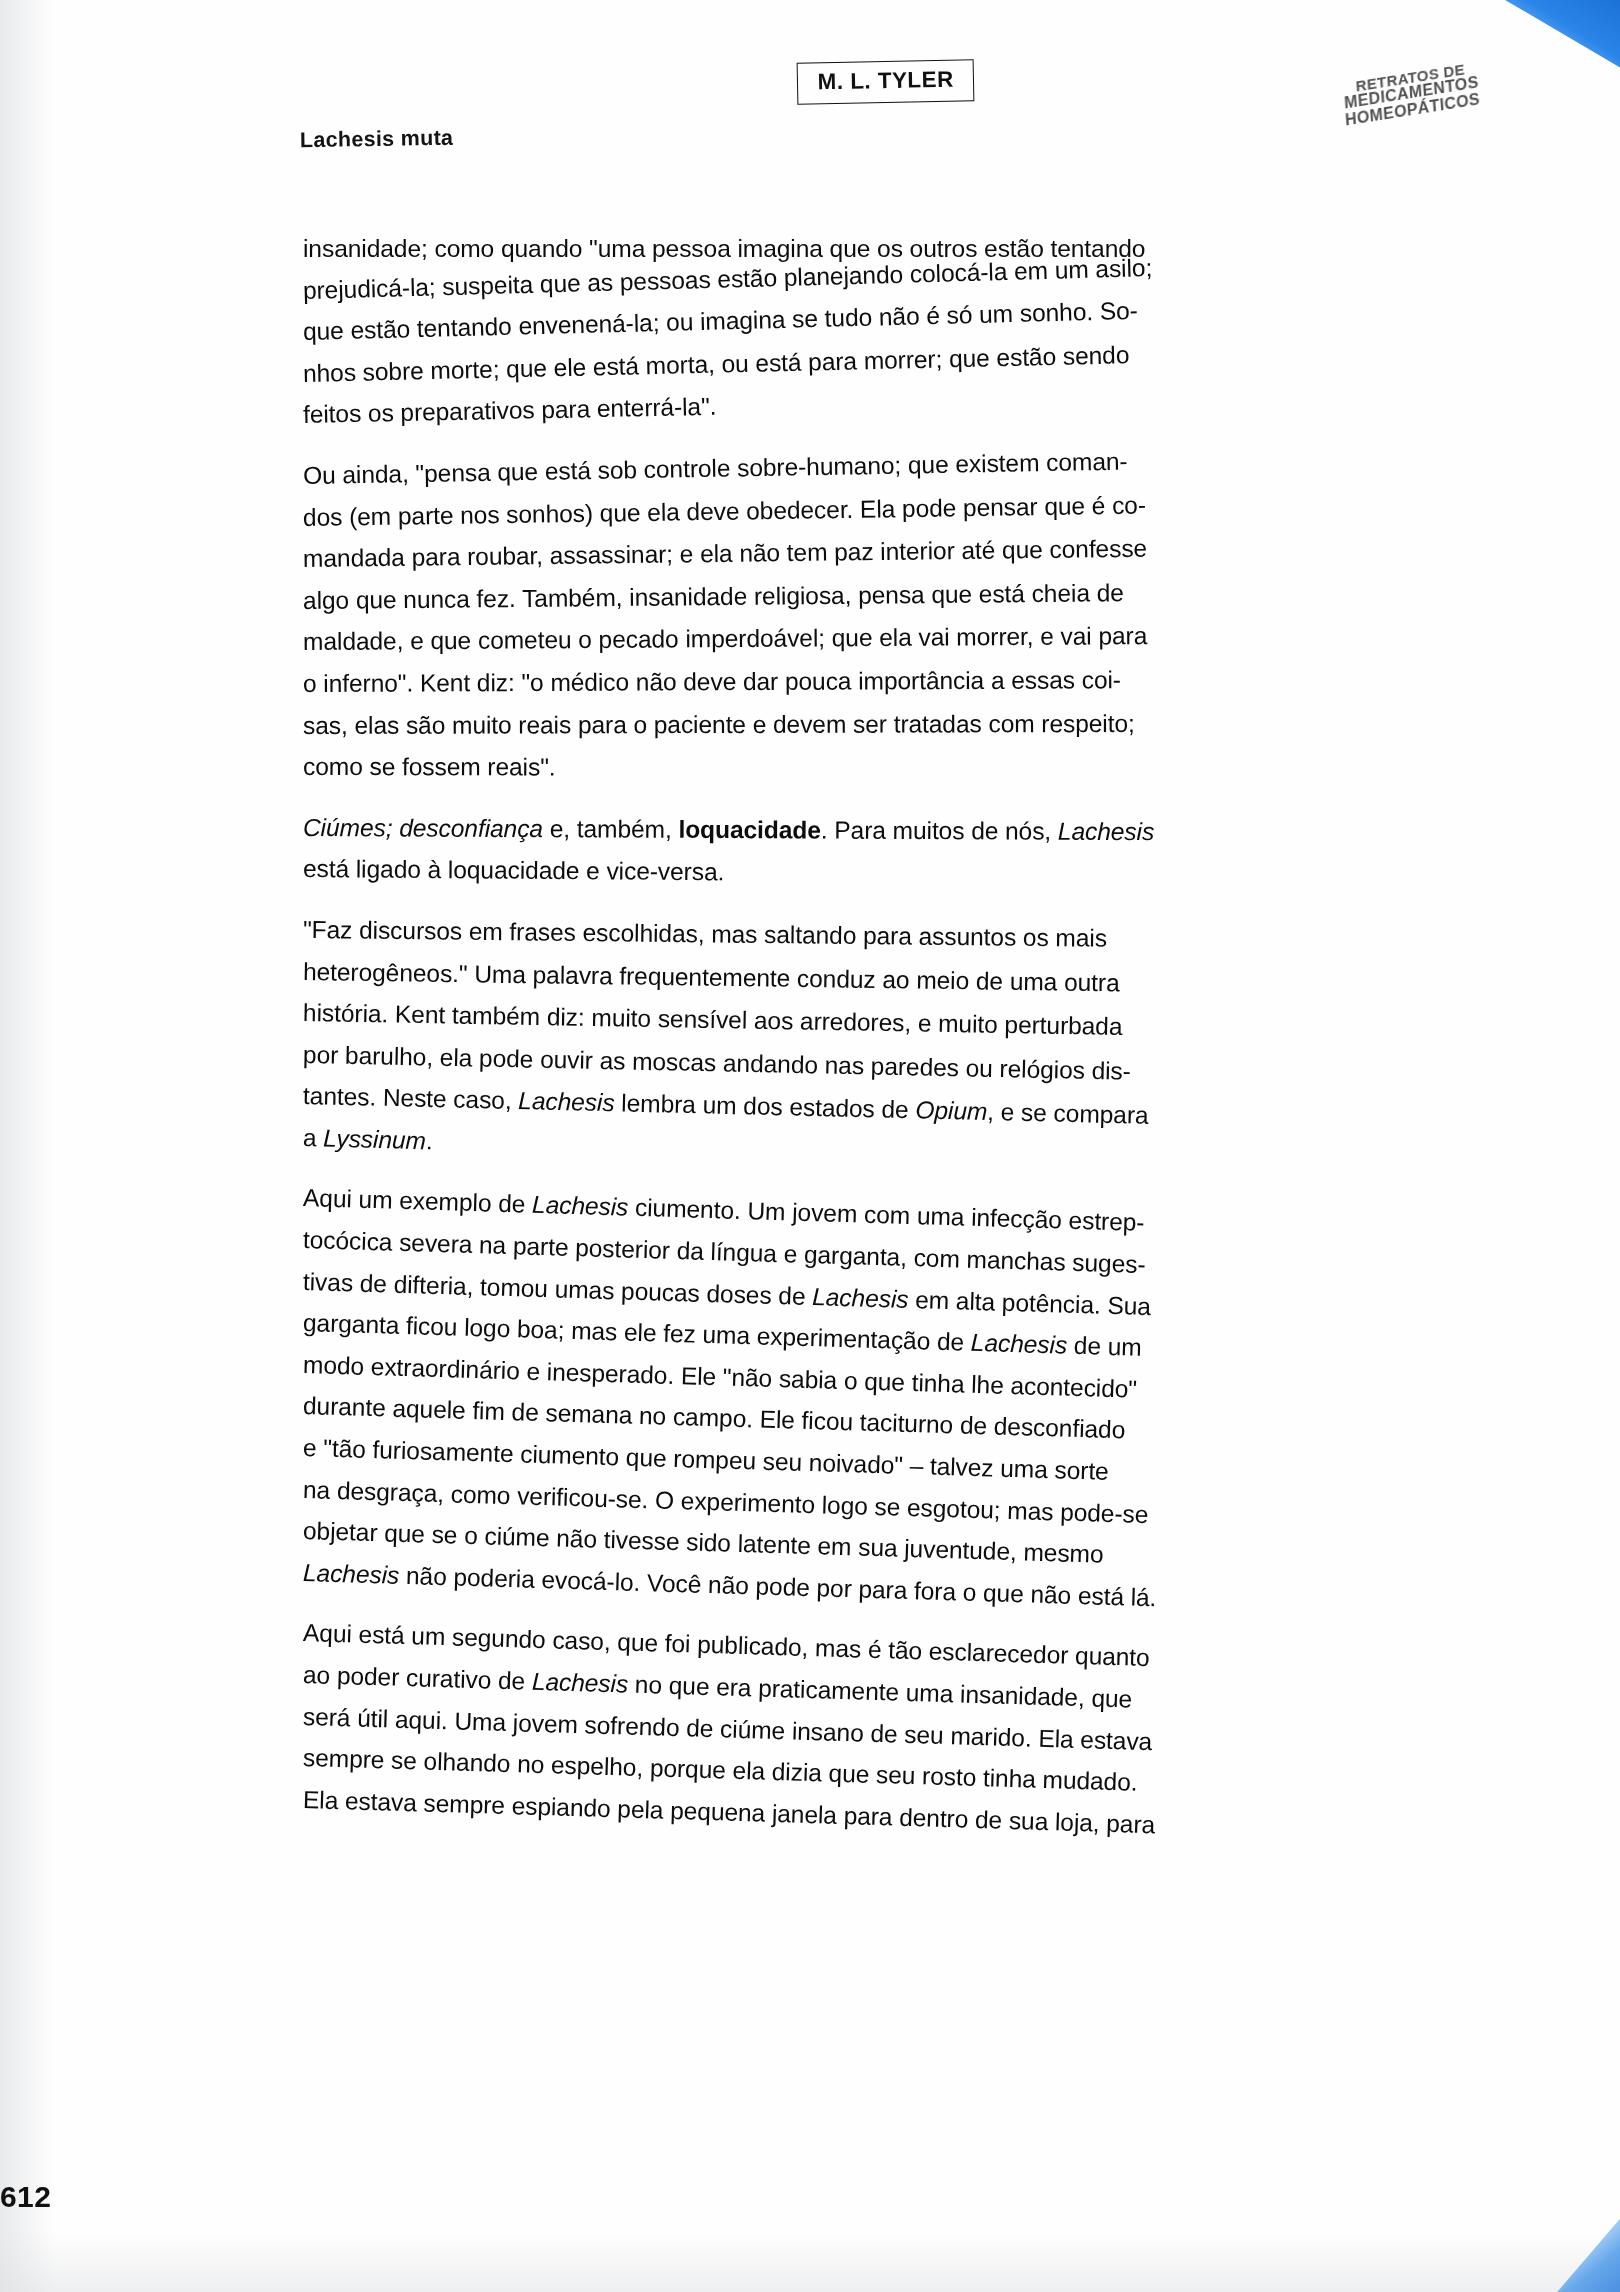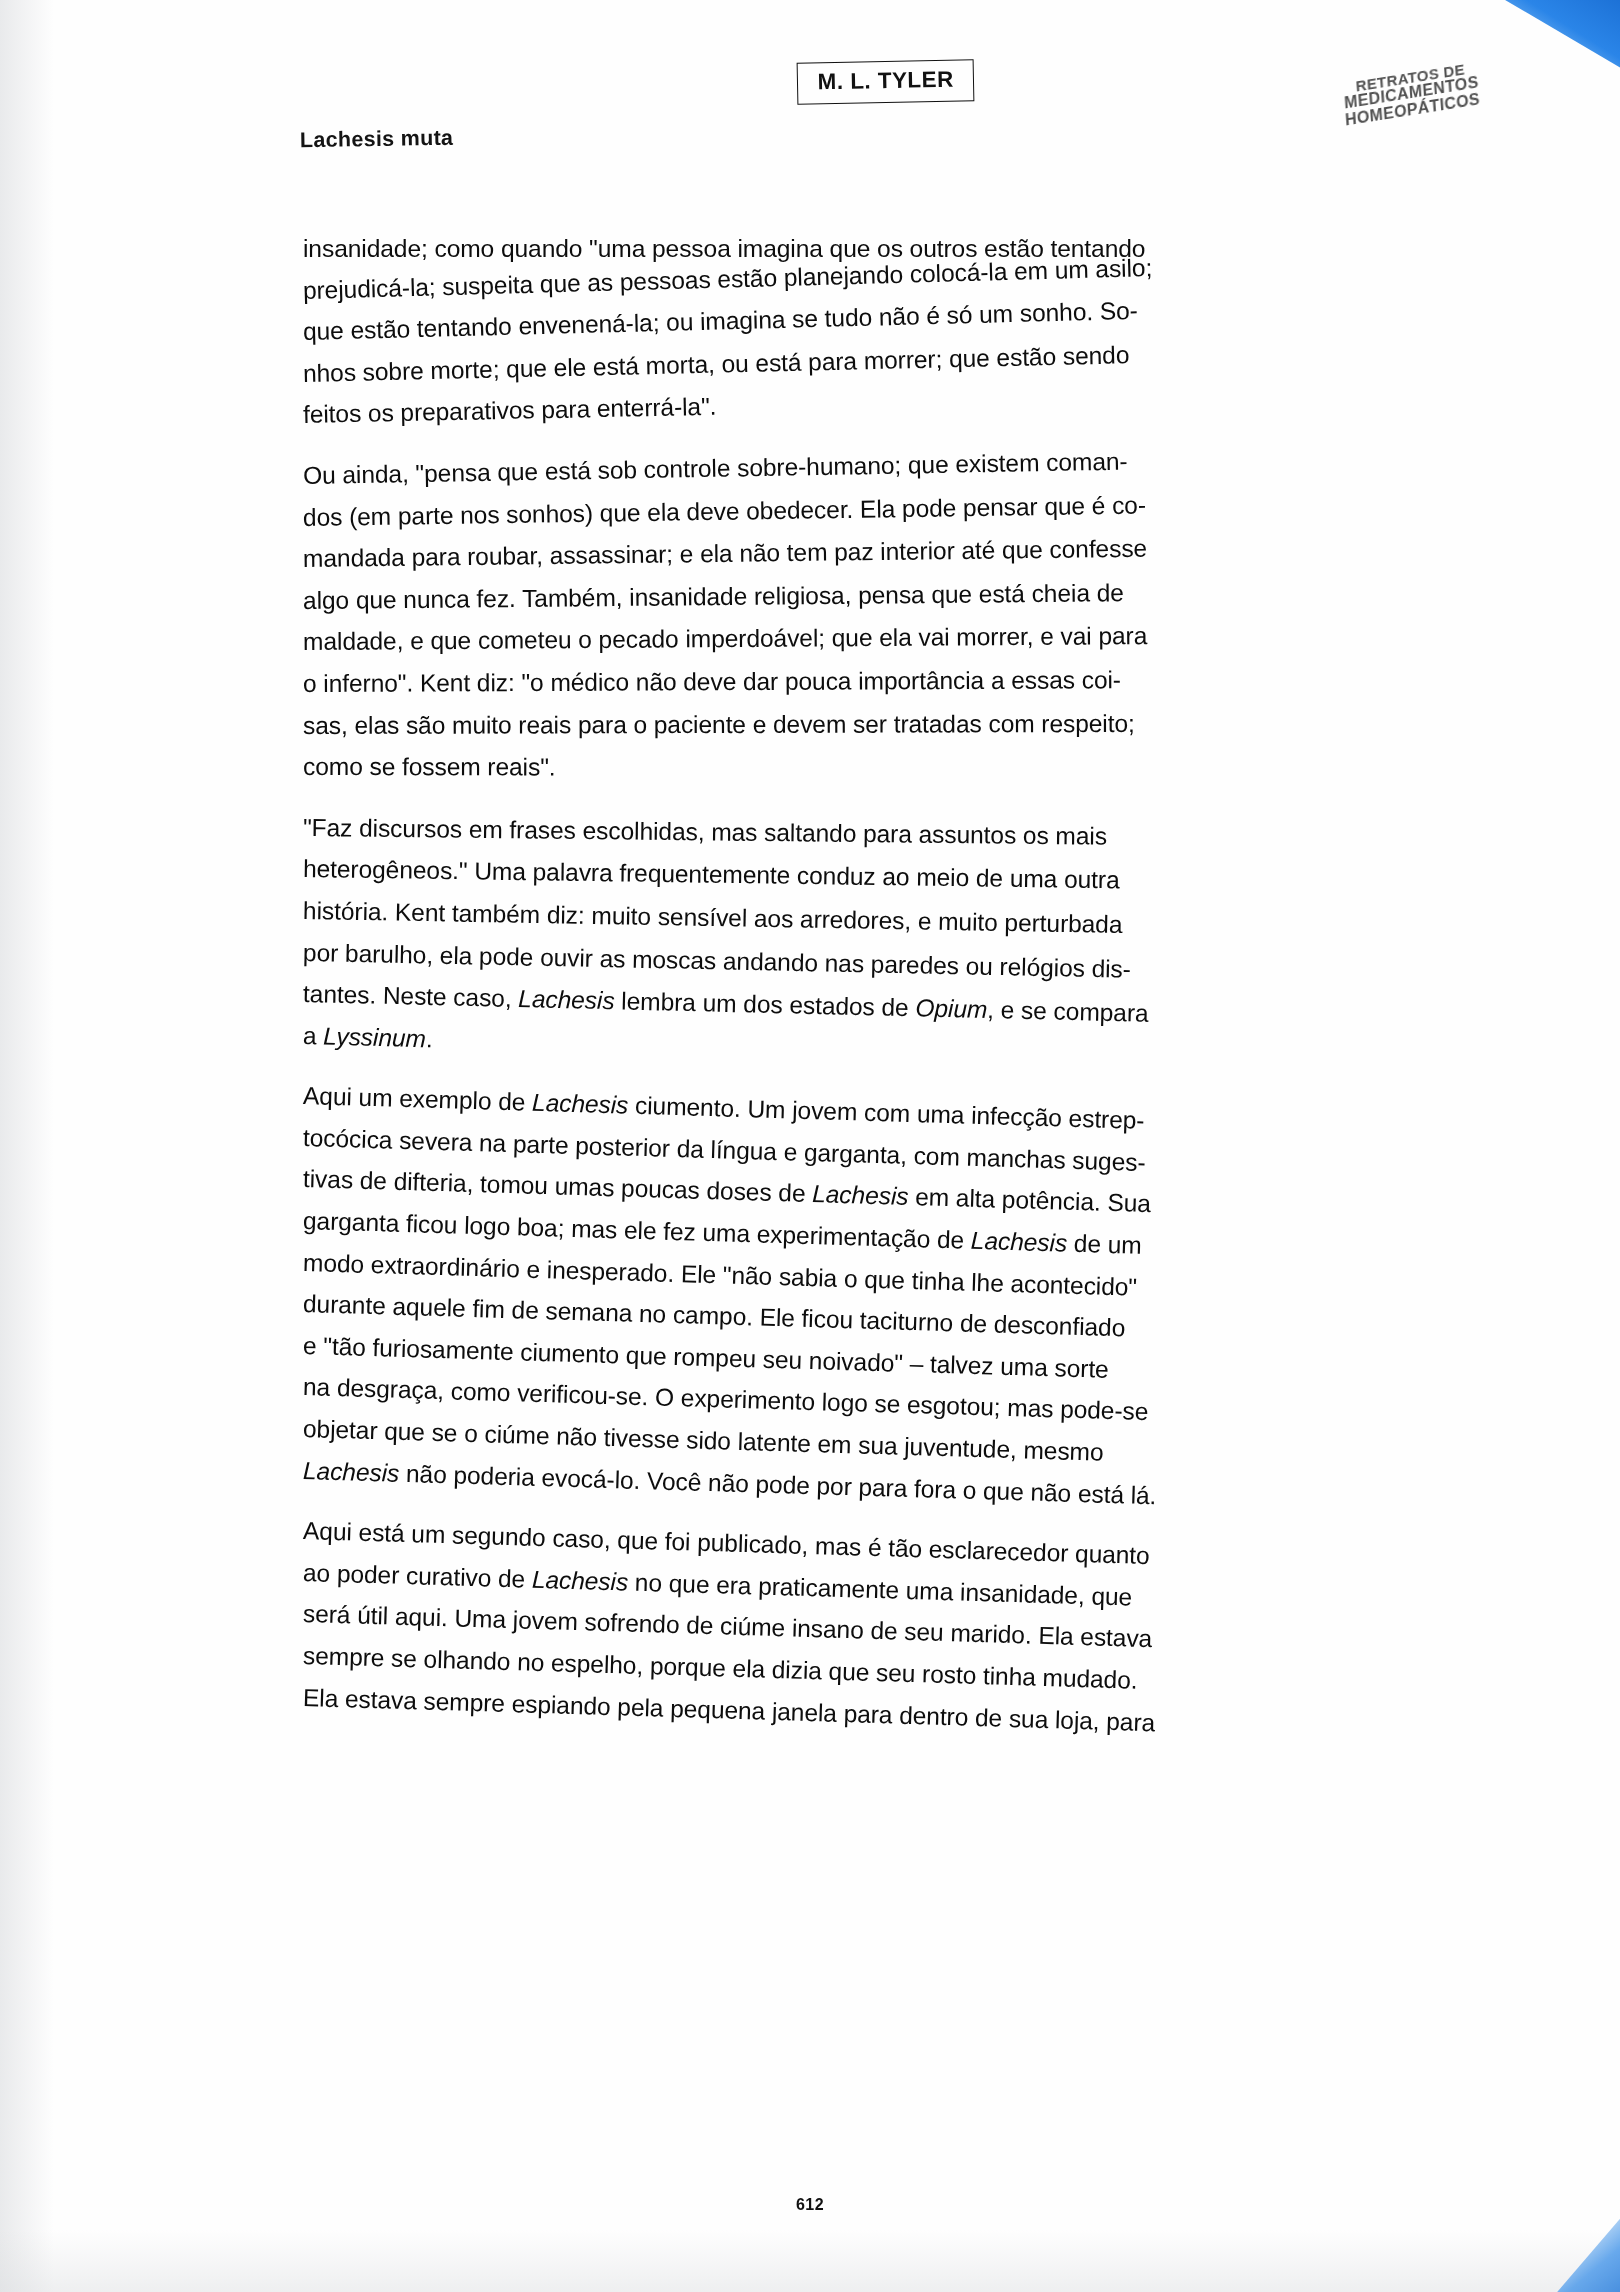--- a/index.html
+++ b/index.html
@@ -115,22 +115,22 @@
   .t15{transform:rotate(0.62deg);}
   .t16{transform:rotate(0.80deg);}
   .t17{transform:rotate(0.98deg);}
   .t18{transform:rotate(1.16deg);}
   .t19{transform:rotate(1.34deg);}
   .t20{transform:rotate(1.52deg);}
   .t21{transform:rotate(1.70deg);}
 
   .page-number{
     position:absolute;left:0;right:0;bottom:79px;
-    text-align:center;
-    font-size:16px;font-weight:bold;color:#111;
+    text-align:left;
+    font-size:30px;font-weight:bold;color:#111;
     letter-spacing:0.4px;
   }
 </style>
 </head>
 <body>
 
 <div class="page">
 
   <div class="scan-shadow-l"></div>
   <div class="scan-shadow-b"></div>
@@ -157,20 +157,24 @@
       </div>
       <div class="para">
         <div class="ln t5"><span>Ou ainda, "pensa que está sob controle sobre-humano; que existem coman-</span></div>
         <div class="ln t6"><span>dos (em parte nos sonhos) que ela deve obedecer. Ela pode pensar que é co-</span></div>
         <div class="ln t7"><span>mandada para roubar, assassinar; e ela não tem paz interior até que confesse</span></div>
         <div class="ln t8"><span>algo que nunca fez. Também, insanidade religiosa, pensa que está cheia de</span></div>
         <div class="ln t9"><span>maldade, e que cometeu o pecado imperdoável; que ela vai morrer, e vai para</span></div>
         <div class="ln t10"><span>o inferno". Kent diz: "o médico não deve dar pouca importância a essas coi-</span></div>
         <div class="ln t11"><span>sas, elas são muito reais para o paciente e devem ser tratadas com respeito;</span></div>
         <div class="ln t12"><span>como se fossem reais".</span></div>
+      </div>
+      <div class="para">
+        <div class="ln t13"><i>Ciúmes; desconfiança</i><span> e, também, </span><b>loquacidade</b><span>. Para muitos de nós, </span><i>Lachesis</i></div>
+        <div class="ln t14"><span>está ligado à loquacidade e vice-versa.</span></div>
       </div>
       <div class="para">
         <div class="ln t15"><span>"Faz discursos em frases escolhidas, mas saltando para assuntos os mais</span></div>
         <div class="ln t16"><span>heterogêneos." Uma palavra frequentemente conduz ao meio de uma outra</span></div>
         <div class="ln t17"><span>história. Kent também diz: muito sensível aos arredores, e muito perturbada</span></div>
         <div class="ln t18"><span>por barulho, ela pode ouvir as moscas andando nas paredes ou relógios dis-</span></div>
         <div class="ln t19"><span>tantes. Neste caso, </span><i>Lachesis</i><span> lembra um dos estados de </span><i>Opium</i><span>, e se compara</span></div>
         <div class="ln t20"><span>a </span><i>Lyssinum</i><span>.</span></div>
       </div>
       <div class="para">

